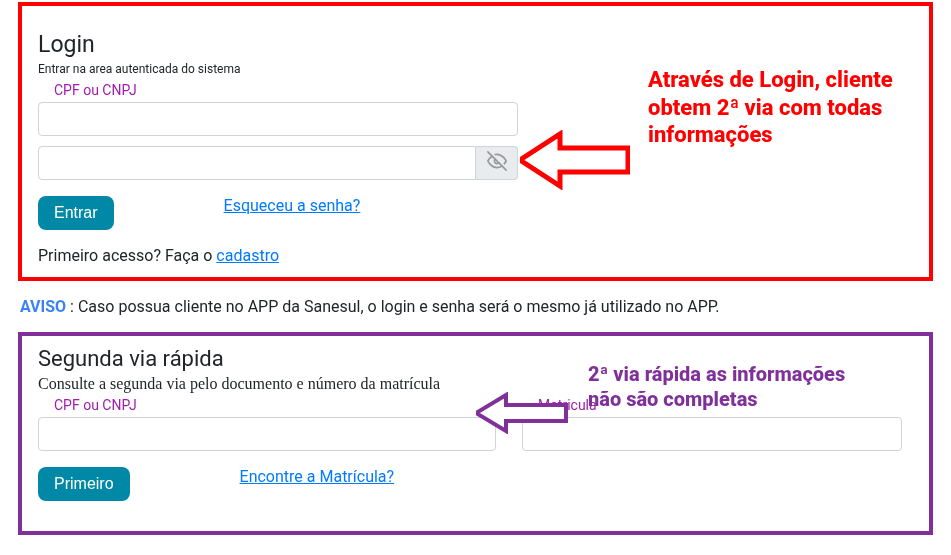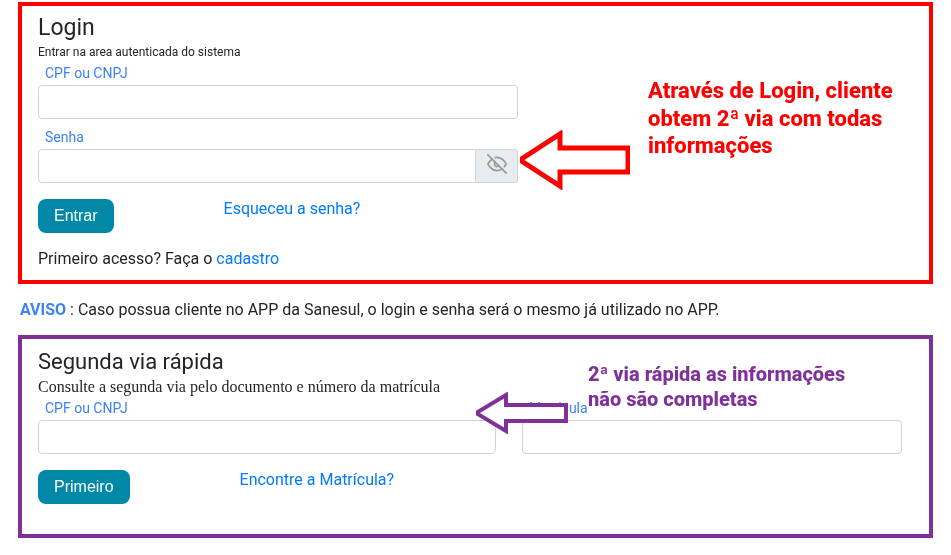--- a/index.html
+++ b/index.html
@@ -12,38 +12,38 @@
     height: 555px;
     position: relative;
   }
   .container {
     padding: 2px 18px 0 18px;
   }
 
   
   .login-box {
     border: 4px solid #ff0000;
-    padding: 8px 16px 12px 16px;
+    padding: 25px 16px 12px 16px;
     position: relative;
   }
   .login-title {
     font-size: 23px;
     color: #212529;
     margin: 0 0 4px 0;
     font-weight: 400;
   }
   .login-sub {
     font-size: 12px;
     color: #212529;
     margin: 0 0 6px 0;
   }
   .field-label {
     font-size: 14px;
-    color: #3b82f6;
-    margin: 0 0 4px 7px;
+    color: #a21caf;
+    margin: 0 0 4px 16px;
   }
   .text-input {
     width: 480px;
     height: 34px;
     border: 1px solid #ced4da;
     border-radius: 4px;
     padding: 4px 8px;
     font-size: 15px;
     display: block;
   }
@@ -84,20 +84,21 @@
   .btn-row {
     display: flex;
     align-items: center;
     gap: 110px;
     margin-bottom: 16px;
   }
   .link {
     color: #007bff;
     font-size: 16px;
     cursor: pointer;
+    text-decoration: underline;
   }
   .first-access {
     font-size: 16px;
     color: #212529;
   }
 
   
   .notice {
     margin: 16px 2px;
     font-size: 16px;
@@ -127,21 +128,21 @@
     display: flex;
     gap: 26px;
   }
   .quick-col { display: flex; flex-direction: column; }
   .quick-input1 { width: 458px; height: 34px; border: 1px solid #ced4da; border-radius: 4px; padding: 4px 8px; }
   .quick-input2 { width: 380px; height: 34px; border: 1px solid #ced4da; border-radius: 4px; padding: 4px 8px; }
 
   
   .callout-red {
     position: absolute;
-    top: 77px;
+    top: 66px;
     left: 648px;
     color: #ff0000;
     font-size: 22px;
     font-weight: 800;
     line-height: 1.25;
     width: 260px;
   }
   .arrow-red {
     position: absolute;
     top: 130px;
@@ -176,21 +177,20 @@
 <div class="container">
 
   <div class="login-box">
     <div class="login-title">Login</div>
     <div class="login-sub">Entrar na area autenticada do sistema</div>
 
     <div class="field-label">CPF ou CNPJ</div>
     <input class="text-input" type="text" style="">
 
     <div style="height:10px"></div>
-    <div class="field-label">Senha</div>
     <div class="pw-row">
       <input class="text-input" type="password" style="">
       <div class="eye-btn">
         <span>
           <svg width="20" height="20" viewBox="0 0 24 24" fill="none" stroke="#555" stroke-width="2" stroke-linecap="round" stroke-linejoin="round">
             <path d="M17.94 17.94A10.07 10.07 0 0 1 12 20c-7 0-11-8-11-8a18.45 18.45 0 0 1 5.06-5.94"></path>
             <path d="M9.9 4.24A9.12 9.12 0 0 1 12 4c7 0 11 8 11 8a18.5 18.5 0 0 1-2.16 3.19"></path>
             <path d="M1 1l22 22"></path>
             <path d="M14.12 14.12a3 3 0 1 1-4.24-4.24"></path>
           </svg>

